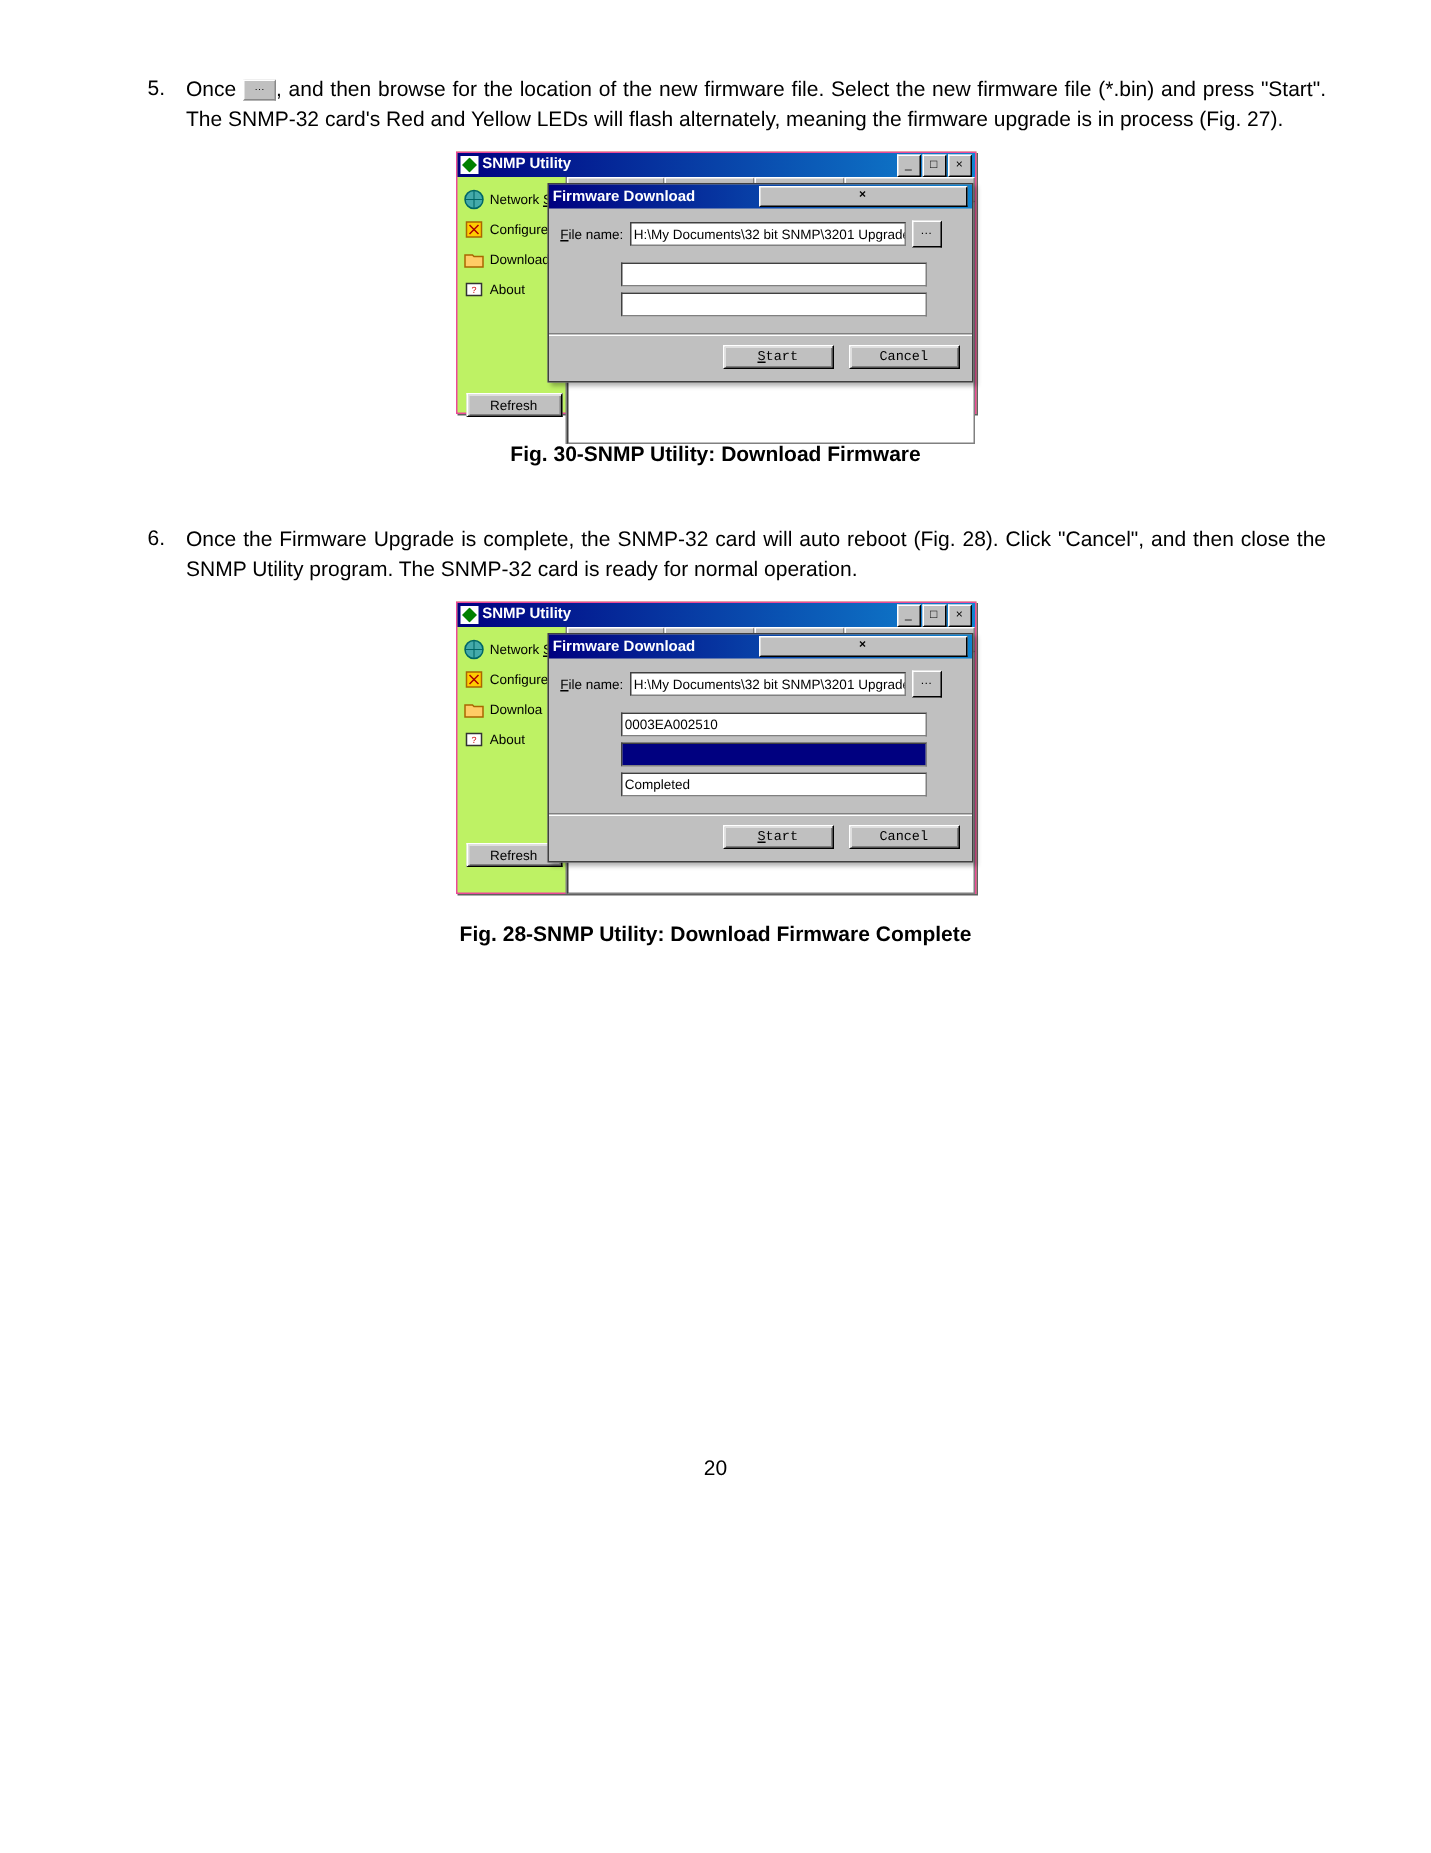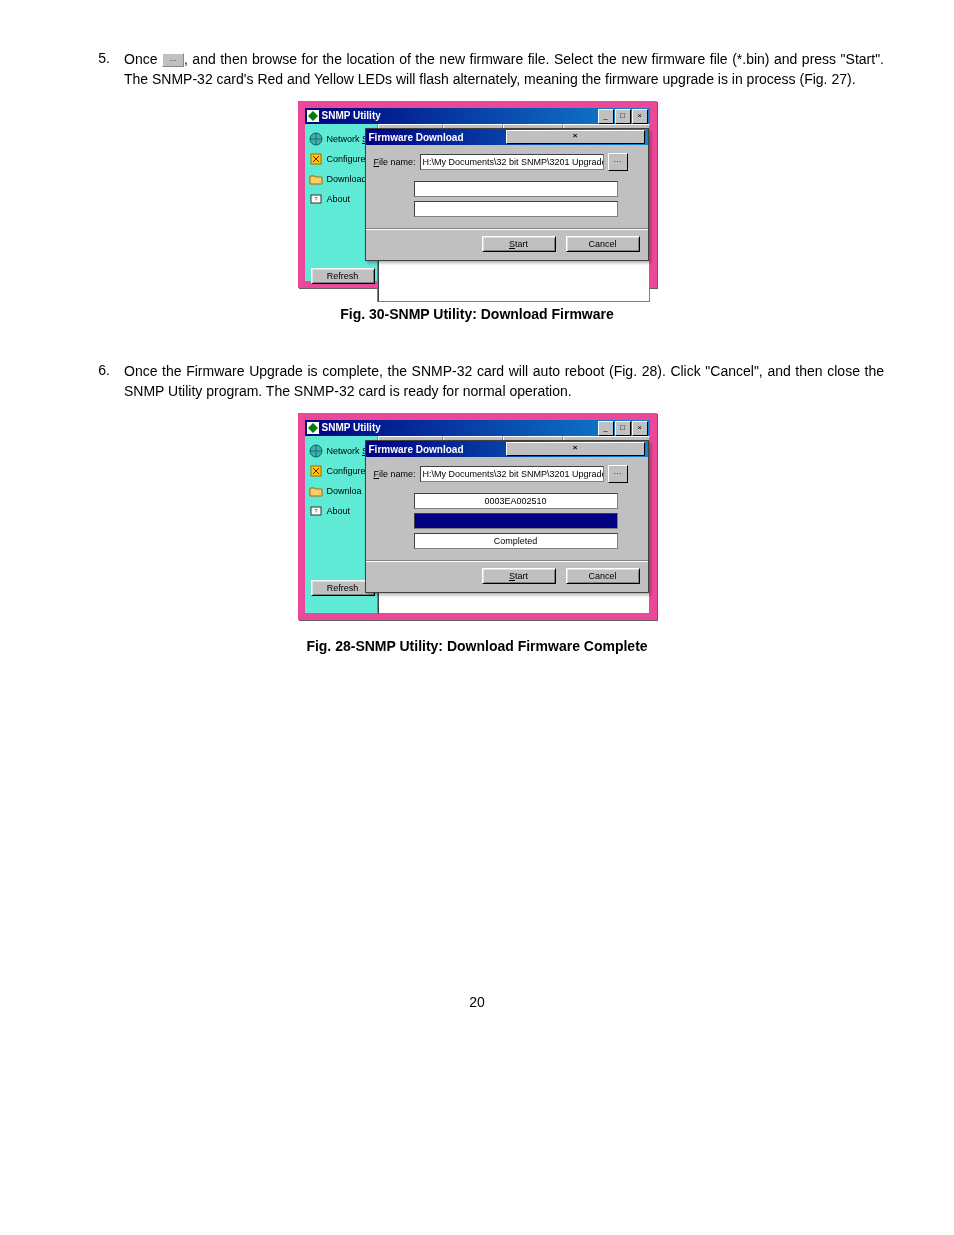--- a/index.html
+++ b/index.html
@@ -27,22 +27,22 @@
     line-height: 10px;
     vertical-align: middle;
   }
   .caption { text-align: center; font-weight: bold; font-size: 14px; margin: 18px 0 40px 0; }
   .fig-wrap { text-align: center; margin: 12px 0 4px 0; }
 
   
   .win {
     display: inline-block;
     width: 345px;
-    border: 7px solid #ec4899;
-    background: #5eead4;
+    border: 1px solid #ec4899;
+    background: #bef264;
     font-family: "MS Sans Serif", Arial, sans-serif;
     font-size: 10px;
     text-align: left;
     box-shadow: 1px 1px 0 #606060;
   }
   .titlebar {
     background: linear-gradient(to right, #000080, #1084d0);
     color: #fff;
     height: 16px;
     line-height: 16px;
@@ -168,24 +168,24 @@
   }
   .fname { flex:1; }
   .browse {
     width: 18px; height: 16px;
     background: #c0c0c0;
     border: 1px solid #000;
     border-top-color:#fff; border-left-color:#fff;
     font-size: 8px; line-height: 12px; text-align: center;
   }
   .progress-area { padding-left: 40px; padding-right: 10px; margin-bottom: 6px; }
-  .progress-area .fld { margin-bottom: 4px; text-align: center; }
+  .progress-area .fld { margin-bottom: 4px; }
   .pbar { height: 14px; background:#fff; border: 1px solid #808080; border-top-color:#404040; border-left-color:#404040; }
   .pbar-fill { height: 100%; background: #000080; }
-  .btnrow { display: flex; justify-content: flex-end; gap: 10px; padding: 6px 8px 8px 8px; border-top: 1px solid #fff; box-shadow: 0 -1px 0 #808080; }
+  .btnrow { display: flex; justify-content: flex-end; gap: 10px; padding: 6px 8px 8px 8px; border-top: 1px solid #fff; box-shadow: 0 -1px 0 #808080; font-family: Liberation Mono, monospace; }
   .btnrow .btn95 { min-width: 56px; }
   .spacer-below { height: 20px; }
 </style>
 </head>
 <body>
 
 <div class="list-item">
   <div class="list-num">5.</div>
   <div class="list-body">
     <span>Once </span><span class="inline-btn">…</span><span>, and then browse for the location of the new firmware file.  Select the new firmware file (*.bin) and press "Start".  The SNMP-32 card's Red and Yellow LEDs will flash alternately, meaning the firmware upgrade is in process (Fig. 27).</span>

